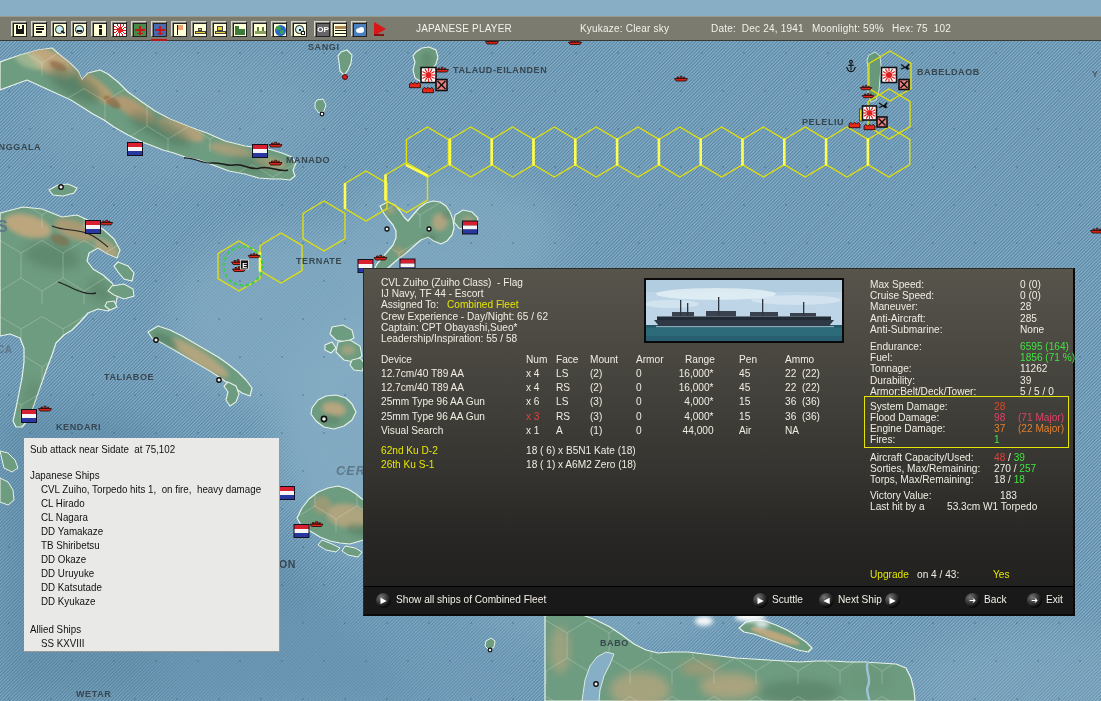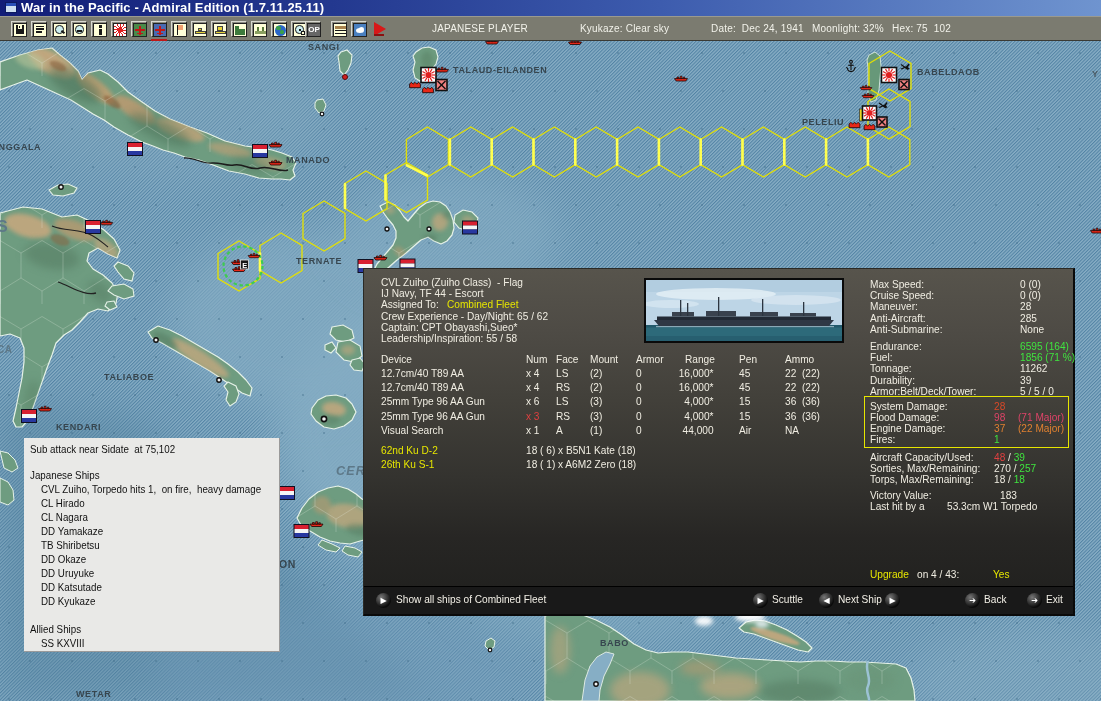--- a/index.html
+++ b/index.html
@@ -716,21 +716,21 @@
           <div style="position:absolute;left:6px;top:6px;width:4px;height:4px;border-radius:40%;background:#3aa04a"></div>
         </div>
       </div>
 <div class="btn" style="left:291px">
         <div class="ic" style="background:#ffffd8">
           <div style="position:absolute;left:1px;top:1px;width:8.5px;height:8.5px;border:1.5px solid #181818;border-radius:50%;background:#cdeef0;box-sizing:border-box"></div>
           <div style="position:absolute;left:4.5px;top:4.5px;width:2px;height:2px;background:#181818"></div>
           <div style="position:absolute;left:6.5px;top:6.5px;width:4.5px;height:4.5px;background:#ffffd8;border:1px solid #181818;box-sizing:border-box"></div>
         </div>
       </div>
-<div class="btn" style="left:305px">
+<div class="btn" style="left:314px">
         <div class="ic" style="background:#666">
           <div style="position:absolute;left:0;top:1px;width:12px;height:10px;background:#666;color:#fff;font:bold 8px 'Liberation Sans',sans-serif;text-align:center;line-height:10px">OP</div>
         </div>
       </div>
 <div class="btn" style="left:331px">
         <div class="ic" style="background:#ffffd8">
           <div style="position:absolute;left:0.5px;top:1.5px;width:11px;height:3.5px;background:#a8834e"></div>
           <div style="position:absolute;left:0.5px;top:6px;width:11px;height:1.3px;background:#181818"></div>
           <div style="position:absolute;left:0.5px;top:8.6px;width:11px;height:1.3px;background:#181818"></div>
         </div>
@@ -740,23 +740,19 @@
           <div style="position:absolute;left:0;top:0;width:12px;height:12px;background:#4a80c0"></div>
           <div style="position:absolute;left:2px;top:4px;width:8px;height:5px;border-radius:50%;background:#fff"></div>
           <div style="position:absolute;left:5px;top:2.5px;width:5px;height:4px;border-radius:50%;background:#fff"></div>
         </div>
       </div>
 <div style="position:absolute;left:151px;top:22px;width:16px;height:2px;background:#c01818"></div>
 <div style="position:absolute;left:371px;top:5px;width:18px;height:15px">
         <div style="position:absolute;left:3px;top:0px;width:0;height:0;border-left:12px solid #d81818;border-top:7.5px solid transparent;border-bottom:7.5px solid transparent"></div>
         <div style="position:absolute;left:3px;top:12px;width:10px;height:1.5px;background:#8a1010"></div>
       </div>
-<div class="tbtxt" style="left:432px">JAPANESE PLAYER</div>
+<div class="tbtxt" style="left:416px">JAPANESE PLAYER</div>
 <div class="tbtxt" style="left:580px">Kyukaze: Clear sky</div>
 <div class="tbtxt" style="left:711px">Date:&nbsp; Dec 24, 1941</div>
-<div class="tbtxt" style="left:812px">Moonlight: 32%</div>
+<div class="tbtxt" style="left:812px">Moonlight: 59%</div>
 <div class="tbtxt" style="left:892px">Hex: 75&nbsp; 102</div>
-    </div>
-  <div id="titlebar">
-      <span id="tbicon"></span>
-      <span class="txt">War in the Pacific - Admiral Edition (1.7.11.25.11)</span>
     </div>
 </div>
 
 </body></html>

